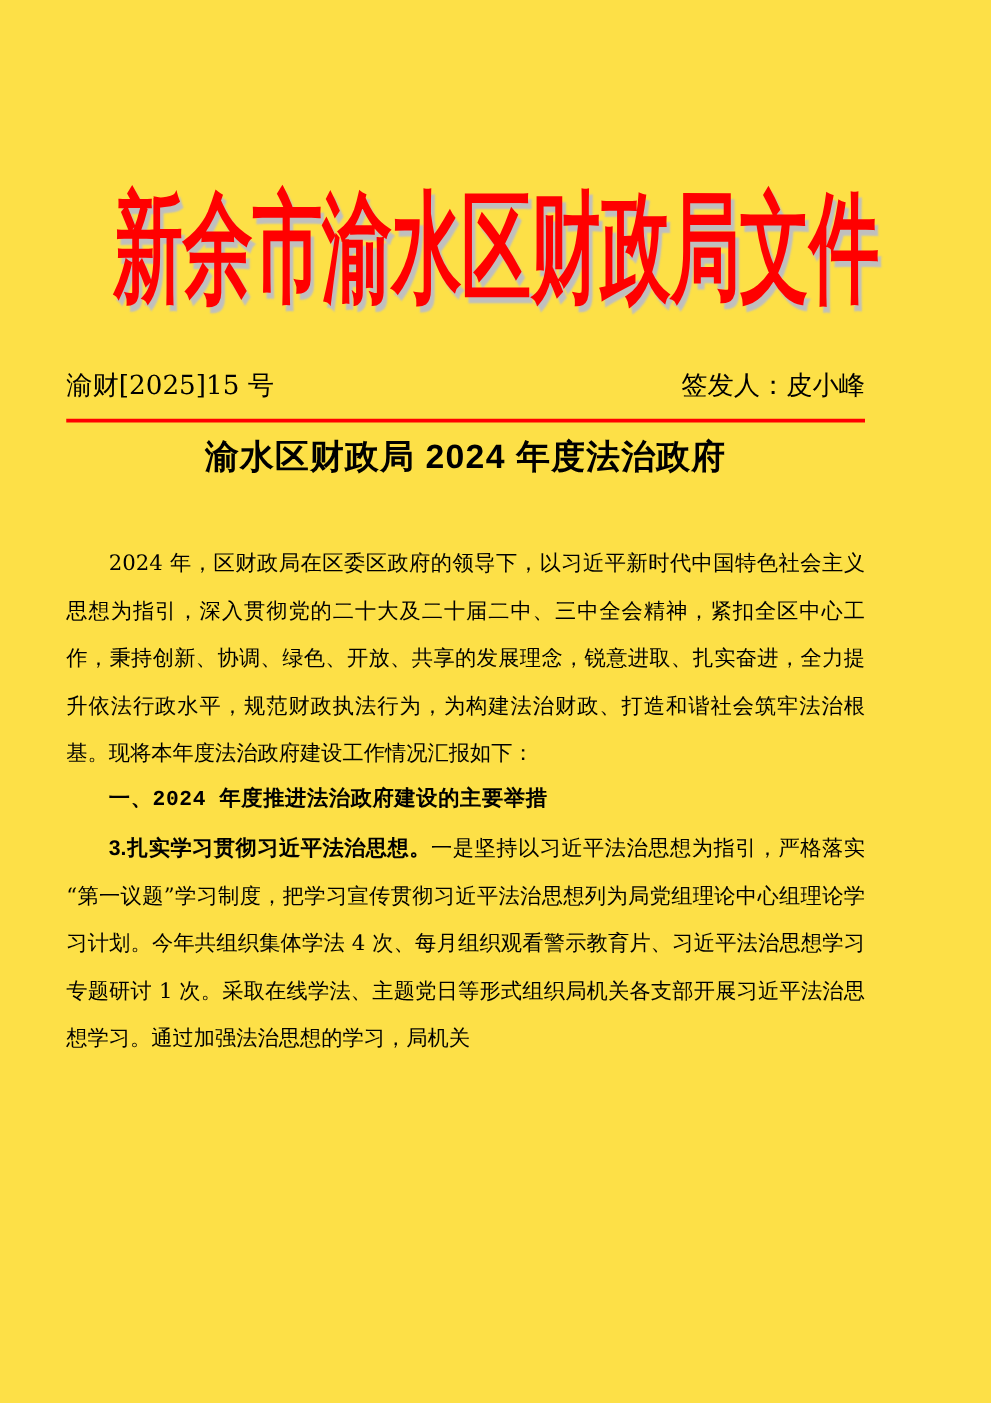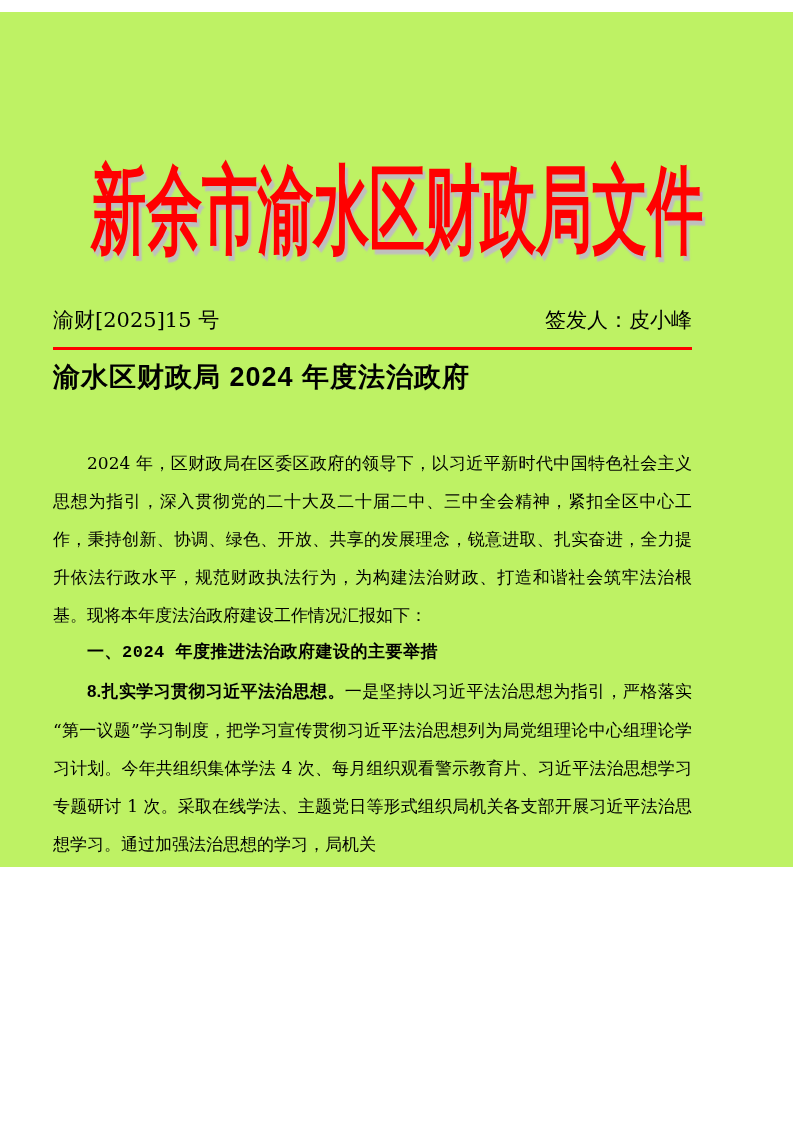--- a/index.html
+++ b/index.html
@@ -3,23 +3,23 @@
 <meta charset="utf-8">
 <style>
   html, body {
     margin: 0;
     padding: 0;
     background: #ffffff;
   }
   .page {
     position: relative;
     width: 793px;
-    height: 855px;
-    margin: 12px auto;
-    background: #bef264;
+    height: 1122px;
+    margin: 0 auto;
+    background: #fde047;
     overflow: hidden;
     color: #000000;
     font-family: "DejaVu Serif", "Liberation Serif", serif;
   }
   .content {
     padding: 0 101px 0 53px; 
   }
   
   .letterhead {
     margin-top: 146px;
@@ -54,21 +54,21 @@
   
   .red-rule {
     margin-top: 15px;
     height: 3px;
     background: #ff0000;
     border: none;
   }
   
   .doc-title {
     margin-top: 7px;
-    text-align: left;
+    text-align: center;
     font-weight: bold;
     font-size: 27px;
     line-height: 41px;
     font-family: "Liberation Sans", "DejaVu Sans", sans-serif;
     letter-spacing: 1px;
   }
   
   .body-text {
     margin-top: 46px;
     font-size: 17px;
@@ -107,16 +107,16 @@
 
     <div class="red-rule"></div>
 
     <div class="doc-title">
       <div>渝水区财政局 2024 年度法治政府</div>
     </div>
 
     <div class="body-text">
       <p>2024 年，区财政局在区委区政府的领导下，以习近平新时代中国特色社会主义思想为指引，深入贯彻党的二十大及二十届二中、三中全会精神，紧扣全区中心工作，秉持创新、协调、绿色、开放、共享的发展理念，锐意进取、扎实奋进，全力提升依法行政水平，规范财政执法行为，为构建法治财政、打造和谐社会筑牢法治根基。现将本年度法治政府建设工作情况汇报如下：</p>
       <p class="section-heading">一、2024 年度推进法治政府建设的主要举措</p>
-      <p><span class="lead-bold">8.扎实学习贯彻习近平法治思想。</span><span>一是坚持以习近平法治思想为指引，严格落实“第一议题”学习制度，把学习宣传贯彻习近平法治思想列为局党组理论中心组理论学习计划。今年共组织集体学法 4 次、每月组织观看警示教育片、习近平法治思想学习专题研讨 1 次。采取在线学法、主题党日等形式组织局机关各支部开展习近平法治思想学习。通过加强法治思想的学习，局机关</span></p>
+      <p><span class="lead-bold">3.扎实学习贯彻习近平法治思想。</span><span>一是坚持以习近平法治思想为指引，严格落实“第一议题”学习制度，把学习宣传贯彻习近平法治思想列为局党组理论中心组理论学习计划。今年共组织集体学法 4 次、每月组织观看警示教育片、习近平法治思想学习专题研讨 1 次。采取在线学法、主题党日等形式组织局机关各支部开展习近平法治思想学习。通过加强法治思想的学习，局机关</span></p>
     </div>
   </div>
 </div>
 
 </body></html>

